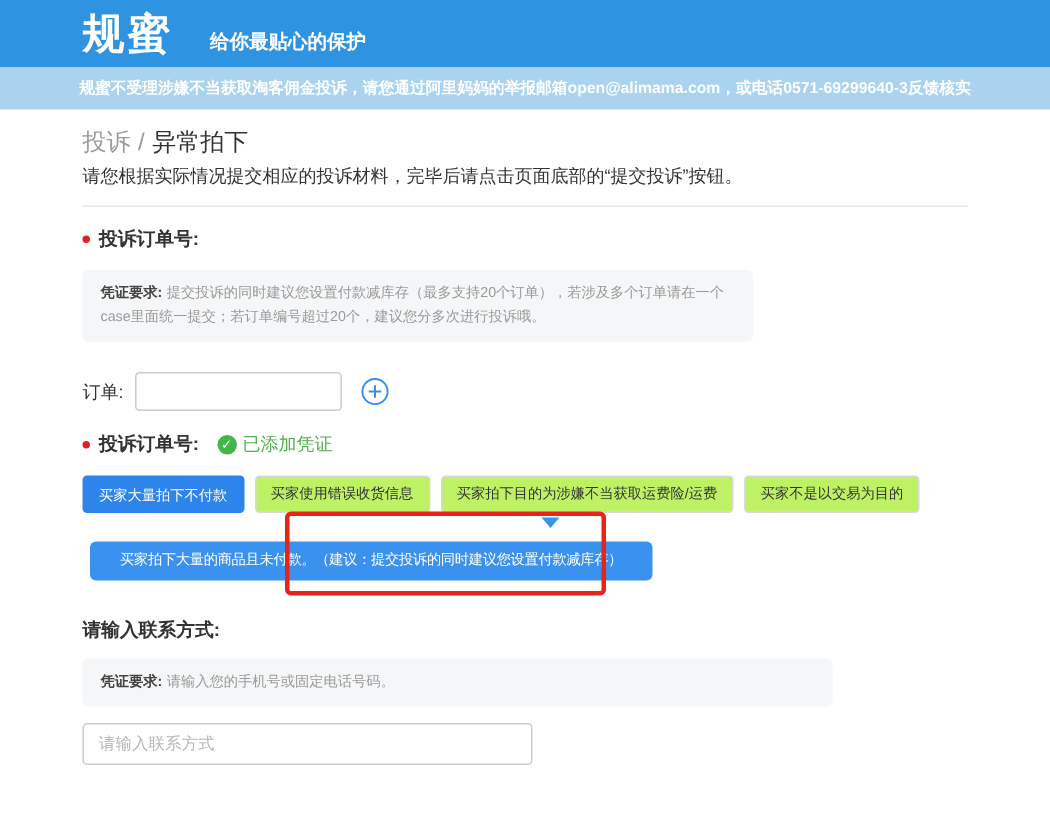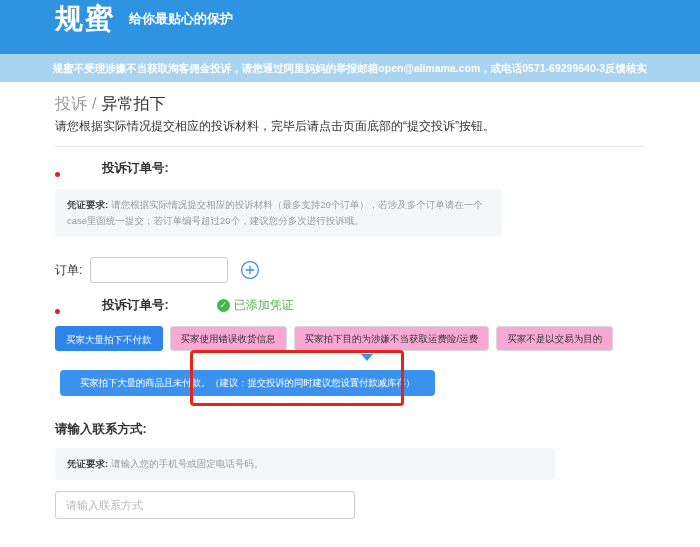--- a/index.html
+++ b/index.html
@@ -2,45 +2,45 @@
 <html><head>
 <meta charset="utf-8">
 <style>
   * { margin:0; padding:0; box-sizing:border-box; }
   html,body { width:700px; height:547px; overflow:hidden; }
   body {
     font-family:"Liberation Sans","DejaVu Sans",sans-serif;
     background:#ffffff; color:#333; position:relative;
   }
   
-  .header { height:54px; background:#2e93e0; display:flex; align-items:flex-start; padding-left:55px; }
+  .header { height:45px; background:#2e93e0; display:flex; align-items:center; padding-left:55px; }
   .logo { font-size:28px; font-weight:bold; color:#fff; letter-spacing:2px; }
-  .tagline { font-size:13px; font-weight:bold; color:#fff; margin-left:14px; margin-top:10px; }
+  .tagline { font-size:13px; font-weight:bold; color:#fff; margin-left:25px; margin-top:10px; }
   .notice { height:28px; line-height:28px; background:#a9d3ef; color:#fff; font-weight:bold; font-size:10.5px; text-align:center; }
   
   .content { padding:12px 55px 0 55px; position:relative; }
   .breadcrumb { font-size:16px; color:#9b9b9b; height:15px; }
   .breadcrumb .sep { margin:0 5px; }
   .breadcrumb .current { color:#333; }
   .intro { margin-top:9px; font-size:12px; color:#333; }
   .divider { margin-top:11px; border-top:1px solid #e8e8e8; height:0; }
-  .section-title { margin-top:13px; font-size:12.5px; font-weight:bold; color:#333; display:flex; align-items:flex-end;gap:36px; }
+  .section-title { margin-top:13px; font-size:12.5px; font-weight:bold; color:#333; display:flex; align-items:center; }
   .req-dot { width:5px; height:5px; background:#e02222; border-radius:50%; margin-right:6px; flex:none; }
   .req-box { margin-top:12px; width:447px; background:#f5f6f7; border-radius:4px; padding:8px 12px; font-size:9.5px; line-height:16px; color:#9a9a9a; }
   .req-box .req-label { color:#444; font-weight:bold; margin-right:3px; }
   .req-box.wide { width:500px; margin-top:10px; }
   .order-row { margin-top:20px; display:flex; align-items:center; font-size:12px; color:#333; }
   .order-input { margin-left:8px; width:138px; height:26px; border:1px solid #ccc; border-radius:3px; outline:none; padding:0 6px; font-size:11px; }
   .plus-btn { margin-left:12px; width:20px; height:20px; border:none; background:none; cursor:pointer; display:flex; align-items:center; justify-content:center; }
   .scene-title-row { margin-top:14px; }
   .evidence { display:flex; align-items:center; margin-left:12px; font-weight:normal; }
   .check-circle { width:13px; height:13px; background:#44b549; border-radius:50%; color:#fff; font-size:9px; line-height:13px; text-align:center; flex:none; }
   .evidence-text { color:#4db14d; font-size:12px; margin-left:4px; }
   .scene-buttons { margin-top:12px; width:600px; display:flex; flex-wrap:wrap; gap:9px 7px; }
-  .scene-btn { height:25px; line-height:23px; padding:0 10px; font-size:9.5px; background:#f9a8d4; border:1px solid #d9d9d9; border-radius:3px; color:#333; cursor:pointer; white-space:nowrap; font-family:inherit; }
+  .scene-btn { height:25px; line-height:23px; padding:0 10px; font-size:9.5px; background:#bef264; border:1px solid #d9d9d9; border-radius:3px; color:#333; cursor:pointer; white-space:nowrap; font-family:inherit; }
   .scene-btn.selected { background:#2d84ea; border-color:#2d84ea; color:#fff; line-height:25px; }
   
   .suggestion-area { position:relative; height:62px; }
   .suggestion-bar { position:absolute; left:5px; top:19px; height:26px; line-height:26px; background:#3a92ee; border-radius:4px; color:#fff; font-size:9.5px; letter-spacing:-0.2px; padding:0 20px; white-space:nowrap; }
   .dropdown-triangle { position:absolute; left:306px; top:3px; width:0; height:0; border-left:6px solid transparent; border-right:6px solid transparent; border-top:7px solid #3a92ee; }
   .annotation-box { position:absolute; left:135px; top:-1px; width:214px; height:56px; border:3px solid #e8231a; border-radius:4px; pointer-events:none; }
   
   .phone-title { margin-top:8px; font-size:12.5px; font-weight:bold; color:#333; }
   .phone-input { margin-top:11px; display:block; width:300px; height:28px; border:1px solid #ccc; border-radius:3px; outline:none; padding:0 10px; font-size:11px; color:#333; font-family:inherit; }
   .phone-input::placeholder { color:#b8b8b8; }
@@ -66,21 +66,21 @@
   <div class="intro">请您根据实际情况提交相应的投诉材料，完毕后请点击页面底部的“提交投诉”按钮。</div>
 
   <div class="divider"></div>
 
   <div class="section-title">
     <span class="req-dot"></span>
     <span>投诉订单号:</span>
   </div>
 
   <div class="req-box">
-    <span class="req-label">凭证要求:</span><span>请您根据实际情况提交相应的投诉材料（最多支持20个订单），若涉及多个订单请在一个case里面统一提交；若订单编号超过20个，建议您分多次进行投诉哦。</span>
+    <span class="req-label">凭证要求:</span><span>提交投诉的同时建议您设置付款减库存（最多支持20个订单），若涉及多个订单请在一个case里面统一提交；若订单编号超过20个，建议您分多次进行投诉哦。</span>
   </div>
 
   <div class="order-row">
     <span>订单:</span>
     <input class="order-input" type="text" value="" style="">
     <button class="plus-btn">
       <span style="display:flex;">
         <svg width="20" height="20" viewBox="0 0 20 20">
           <circle cx="10" cy="10" r="8.4" fill="none" stroke="#3a8ee6" stroke-width="1.3"></circle>
           <path d="M10 5.8v8.4M5.8 10h8.4" stroke="#3a8ee6" stroke-width="1.3" fill="none"></path>

